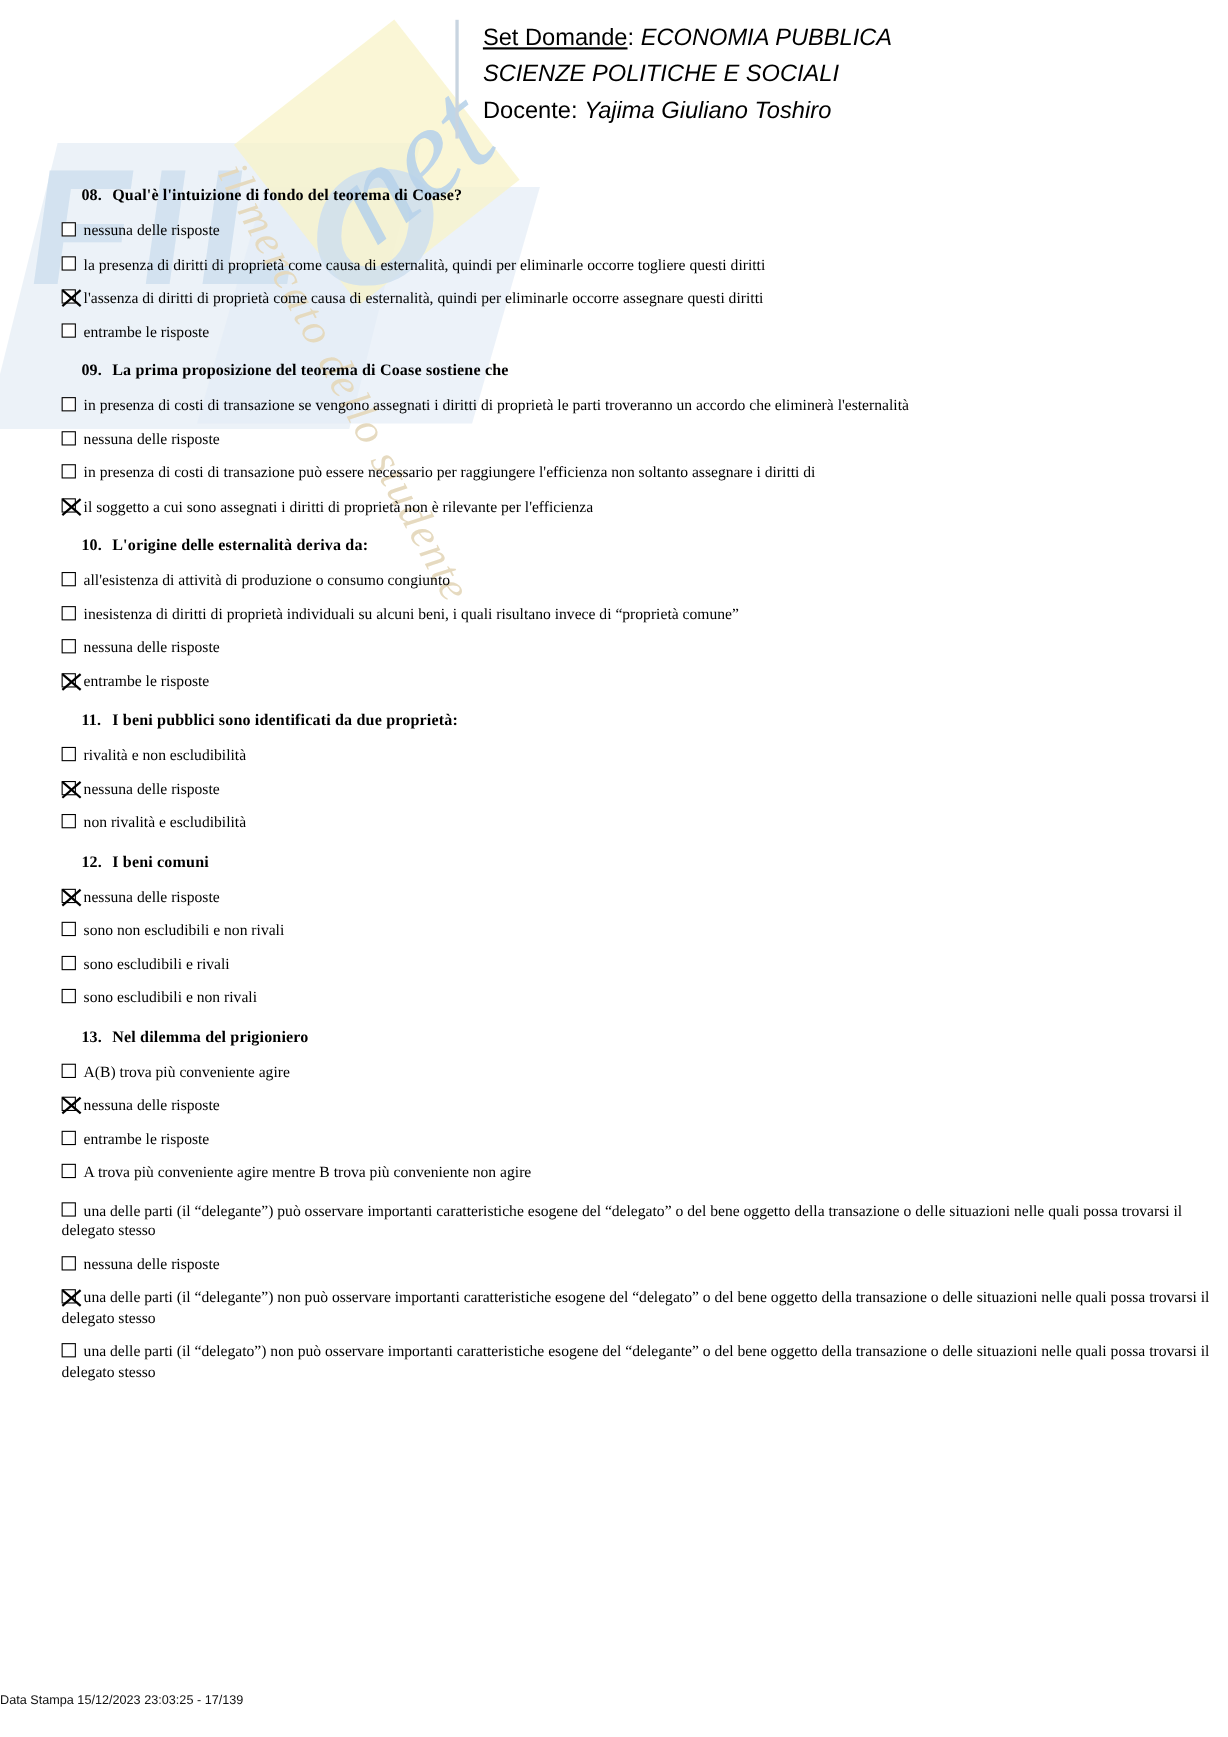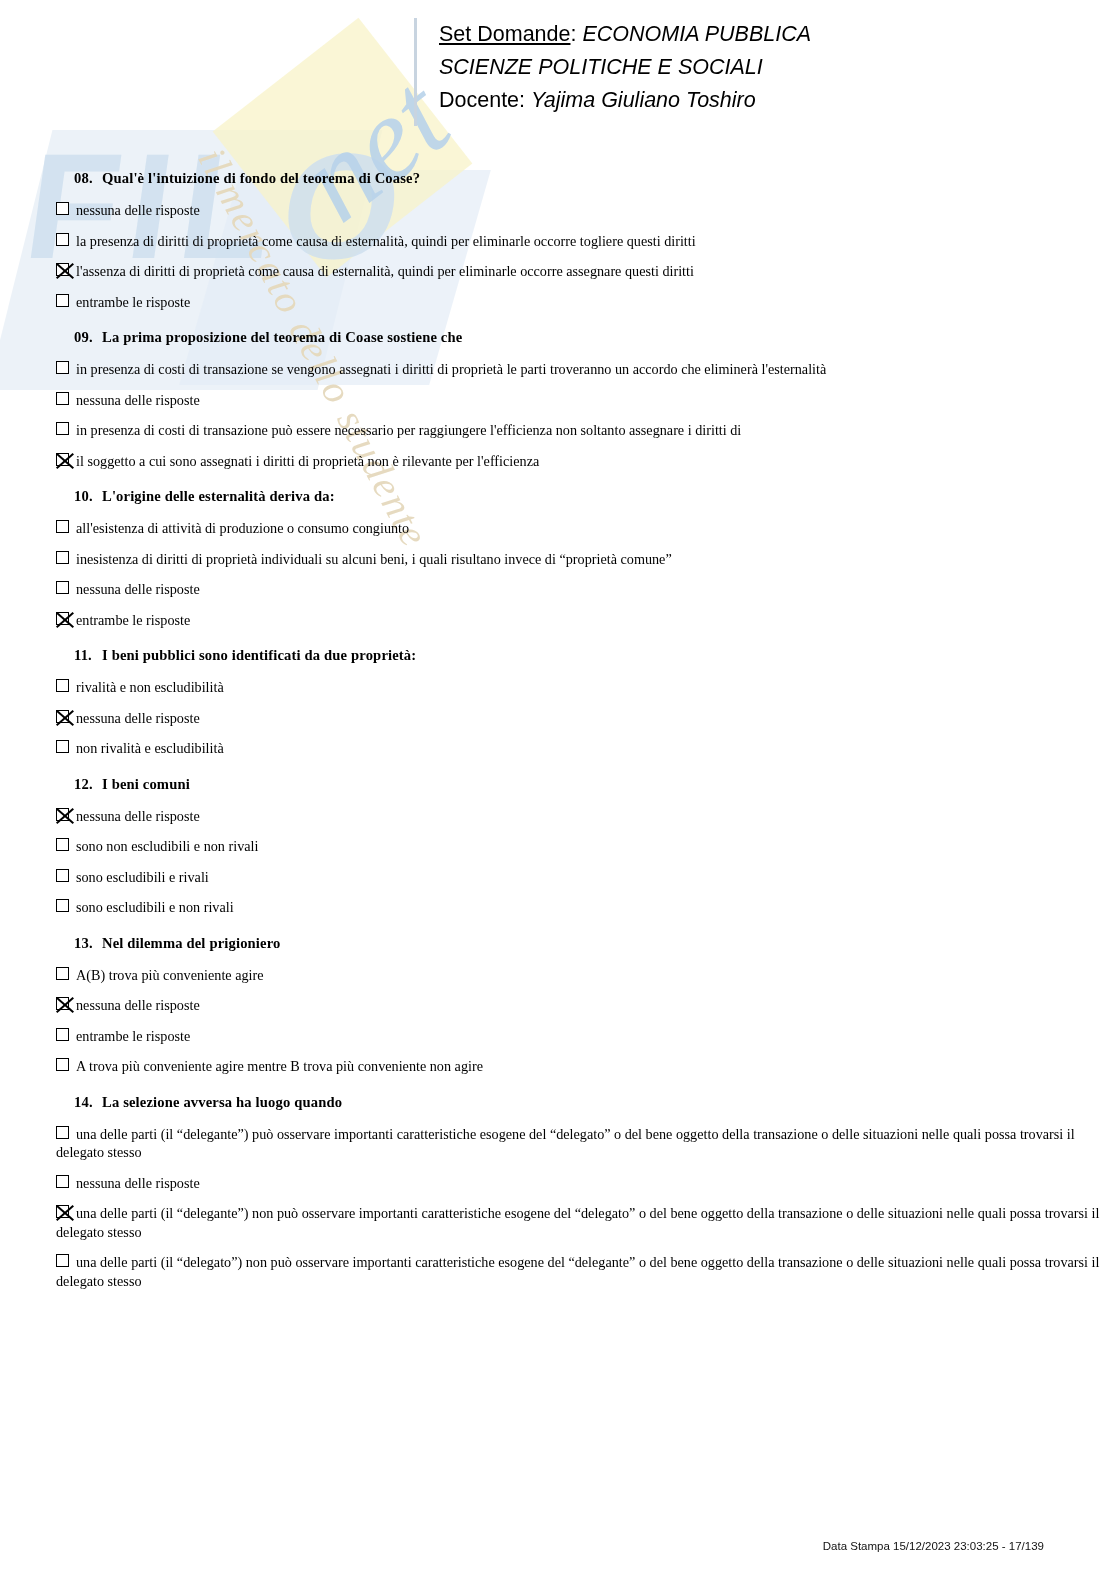--- a/index.html
+++ b/index.html
@@ -153,21 +153,21 @@
   .box.checked::before { transform: rotate(41deg); }
   .box.checked::after  { transform: rotate(-41deg); }
 
   .opt-text { }
 
   
   .footer {
     position: absolute;
     left: 0; top: 1540px;
     width: 1044px;
-    text-align: right;
+    text-align: left;
     font-family: "Liberation Sans", "DejaVu Sans", sans-serif;
     font-size: 11.5px;
     color: #111;
   }
 </style>
 </head>
 <body>
 
 <div class="page">
 
@@ -230,21 +230,20 @@
           <div class="option"><span class="box"></span><span class="opt-text">sono escludibili e non rivali</span></div>
         </div>
         <div class="question">
           <div class="q-title"><span class="q-num">13.</span><span>Nel dilemma del prigioniero</span></div>
           <div class="option"><span class="box"></span><span class="opt-text">A(B) trova più conveniente agire</span></div>
           <div class="option"><span class="box checked"></span><span class="opt-text">nessuna delle risposte</span></div>
           <div class="option"><span class="box"></span><span class="opt-text">entrambe le risposte</span></div>
           <div class="option"><span class="box"></span><span class="opt-text">A trova più conveniente agire mentre B trova più conveniente non agire</span></div>
         </div>
         <div class="question">
-          <div class="q-title"><span class="q-num">14.</span><span>La selezione avversa ha luogo quando</span></div>
           <div class="option wrap"><span class="box"></span><span class="opt-text">una delle parti (il “delegante”) può osservare importanti caratteristiche esogene del “delegato” o del bene oggetto della transazione o delle situazioni nelle quali possa trovarsi il delegato stesso</span></div>
           <div class="option"><span class="box"></span><span class="opt-text">nessuna delle risposte</span></div>
           <div class="option wrap"><span class="box checked"></span><span class="opt-text">una delle parti (il “delegante”) non può osservare importanti caratteristiche esogene del “delegato” o del bene oggetto della transazione o delle situazioni nelle quali possa trovarsi il delegato stesso</span></div>
           <div class="option wrap"><span class="box"></span><span class="opt-text">una delle parti (il “delegato”) non può osservare importanti caratteristiche esogene del “delegante” o del bene oggetto della transazione o delle situazioni nelle quali possa trovarsi il delegato stesso</span></div>
         </div>
       </div>
 
     <div class="footer">Data Stampa 15/12/2023 23:03:25 - 17/139</div>
 
   </div>

